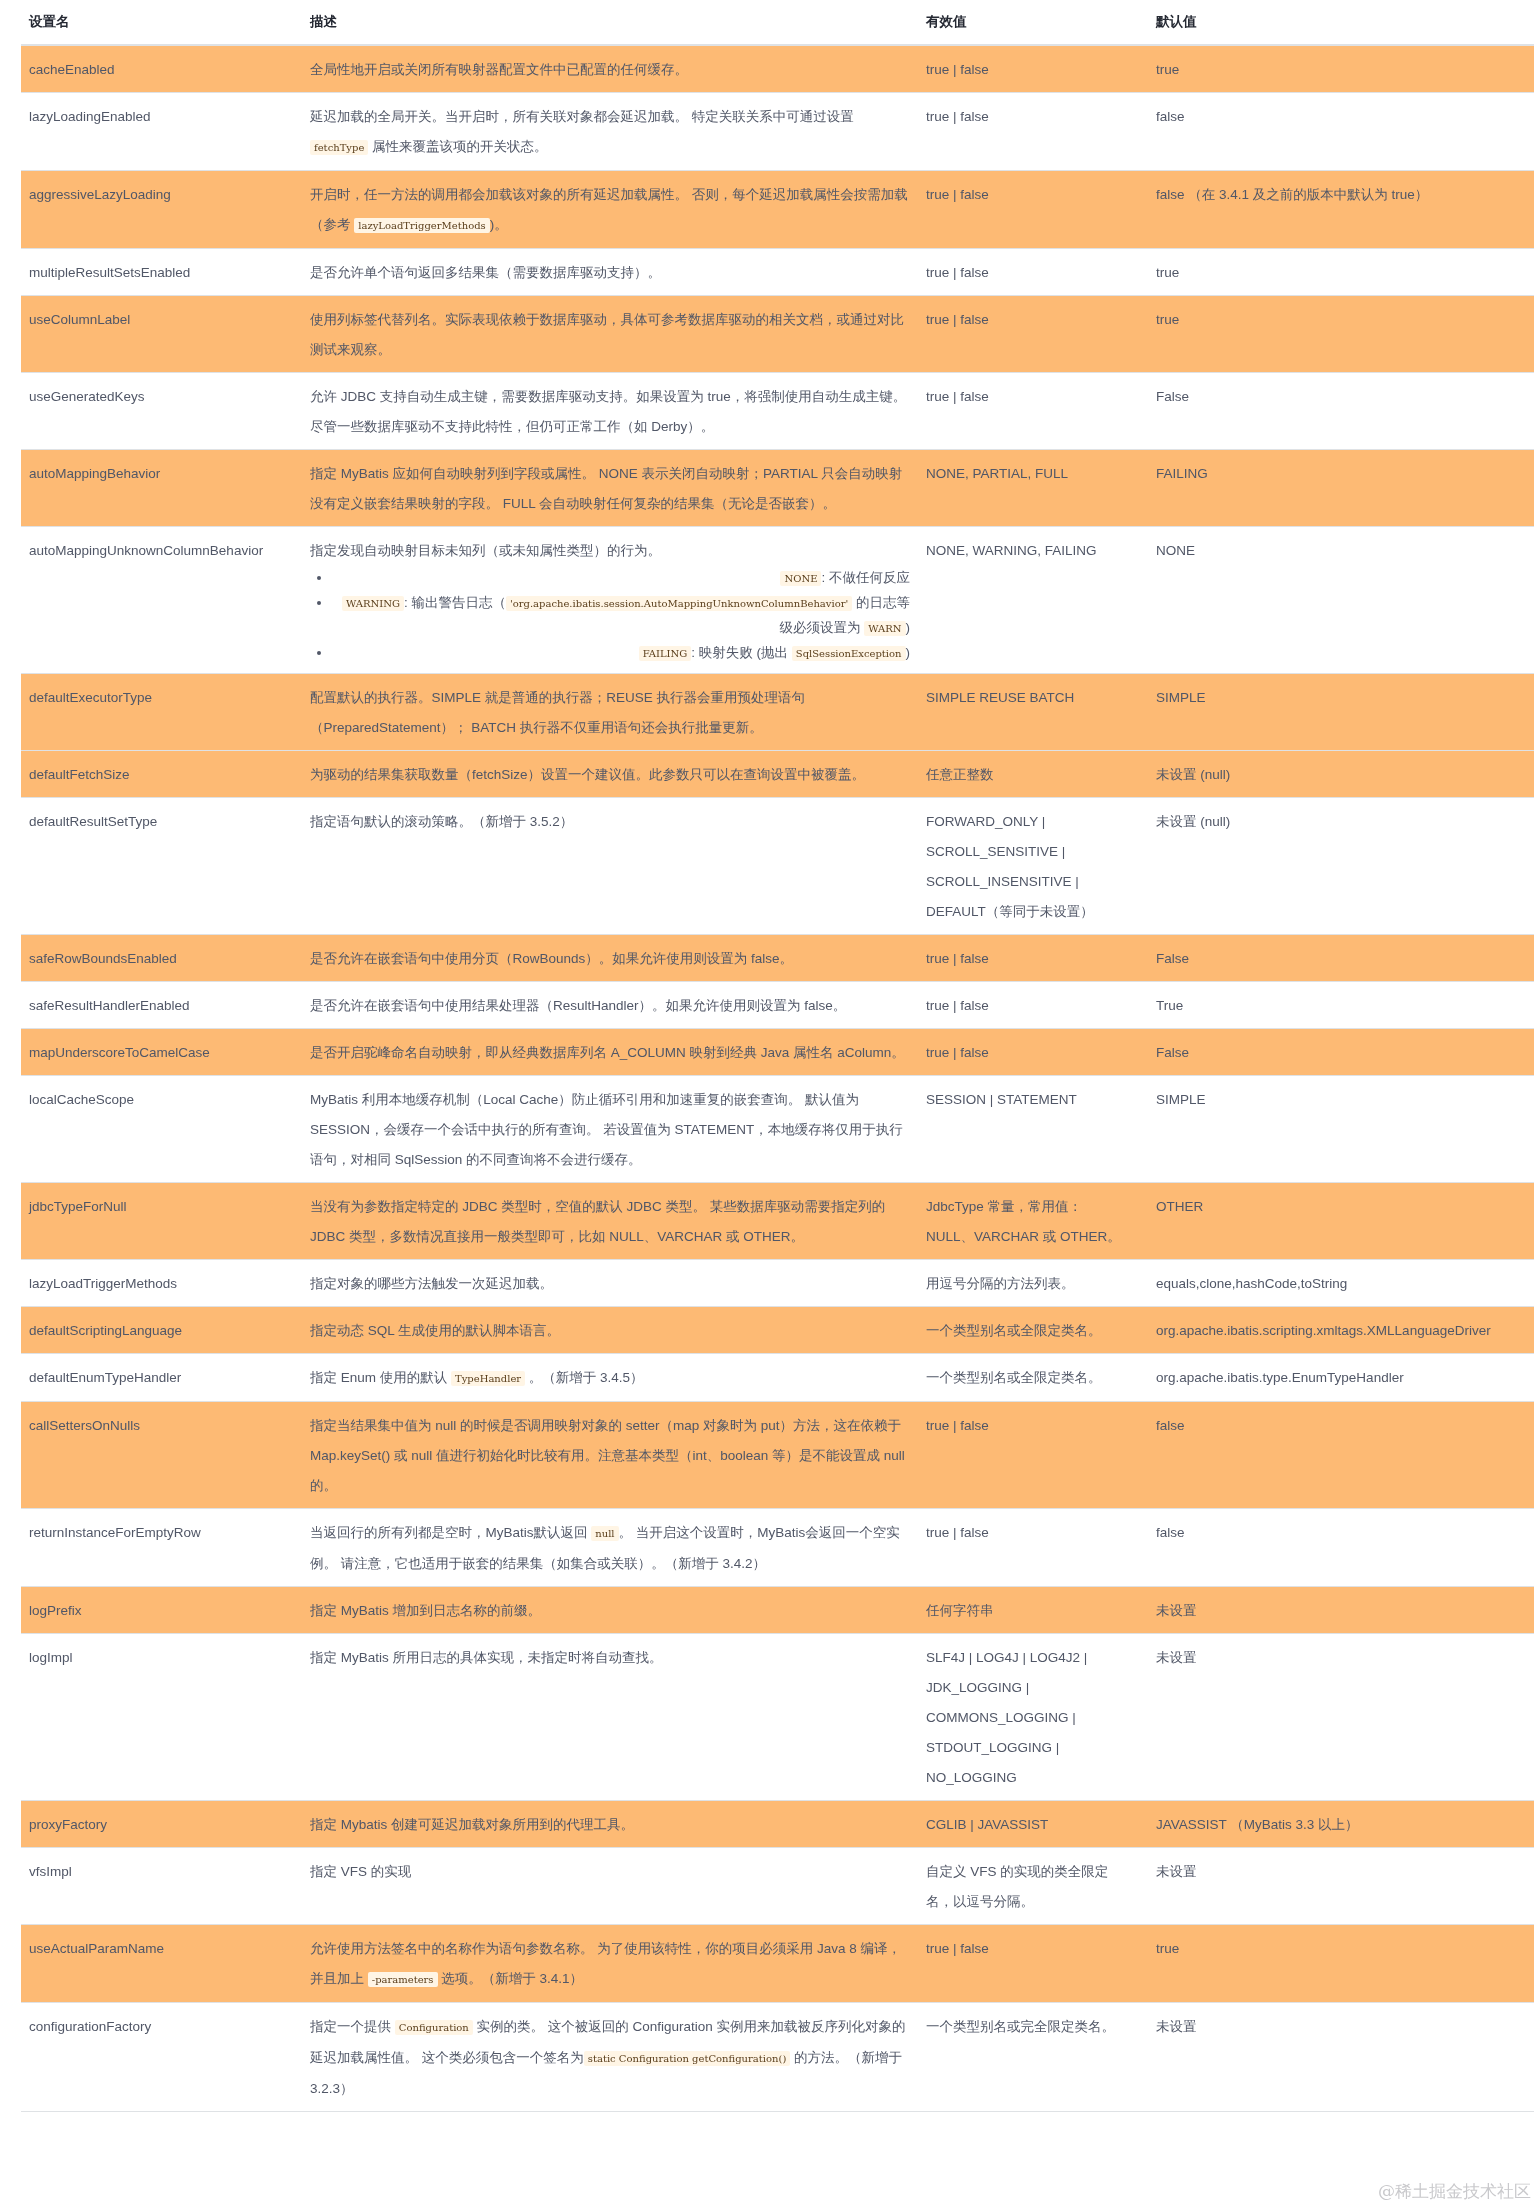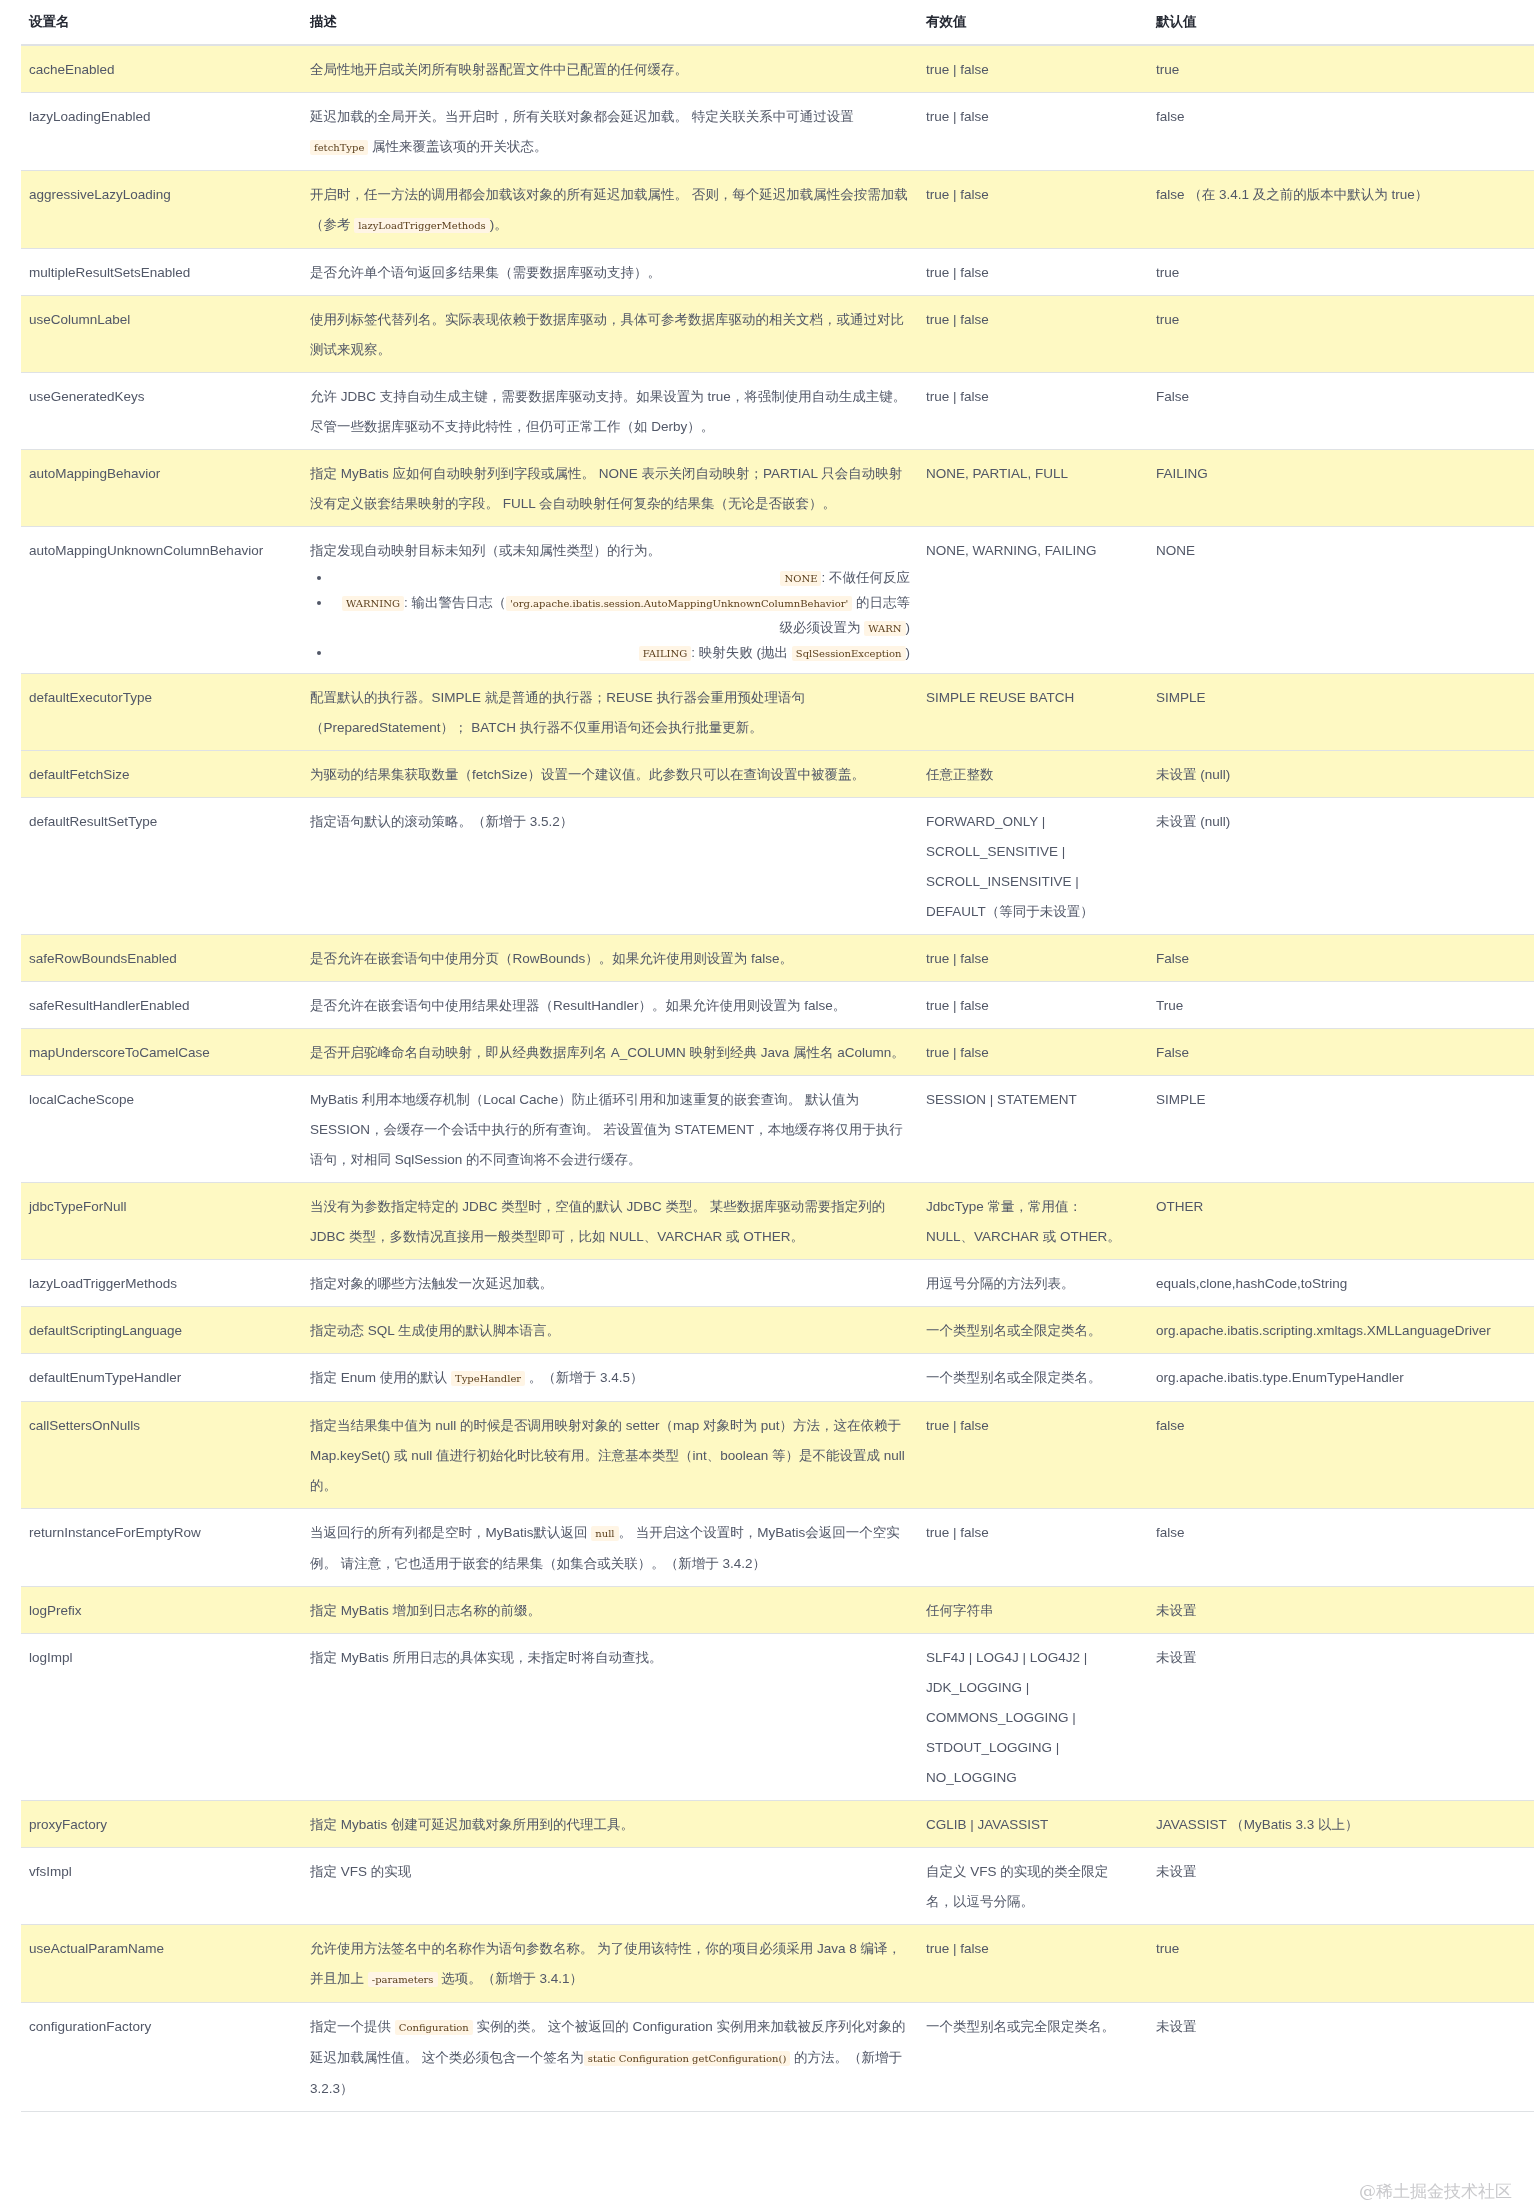--- a/index.html
+++ b/index.html
@@ -3,29 +3,29 @@
 <meta charset="utf-8">
 <style>
   html, body { margin:0; padding:0; background:#ffffff; }
   body { width:1535px; height:2207px; position:relative; overflow:hidden;
          font-family:"Liberation Sans","DejaVu Sans",sans-serif; color:#515767; font-size:13.5px; }
   .tbl { position:absolute; left:21px; top:0; width:1513px; border-collapse:collapse; table-layout:fixed; }
   .tbl col.c1 { width:281px; } .tbl col.c2 { width:616px; } .tbl col.c3 { width:230px; } .tbl col.c4 { width:386px; }
   .tbl th { text-align:left; font-weight:bold; color:#252933; height:44px; padding:0 8px; vertical-align:middle;
             border-bottom:2px solid #dfe2e5; font-size:13.5px; }
   .tbl td { vertical-align:top; padding:9px 8px 7px 8px; line-height:30px; border-bottom:1.5px solid #dfe2e5; }
-  .tbl tr.odd td { background:#fef9c3; }
+  .tbl tr.odd td { background:#fdba74; }
   .tbl td.c-name, .tbl td.c-valid, .tbl td.c-def { white-space:nowrap; }
   .tbl td.c-valid { white-space:normal; }
   code { font-family:"DejaVu Serif","Liberation Serif",serif; font-size:10px; background:#fff5e5; color:#5a3e1b;
          padding:2px 4px; border-radius:2px; }
   ul.opts { margin:0; padding:0 0 0 22px; line-height:24px;text-align:right; }
   ul.opts li { margin:0; }
   .desc-lead { line-height:30px; }
-  .watermark { position:absolute; right:23px; bottom:4px; font-family:"DejaVu Serif","Liberation Serif",serif;
+  .watermark { position:absolute; right:4px; bottom:4px; font-family:"DejaVu Serif","Liberation Serif",serif;
                font-size:17px; color:#c9c9cc; }
   .valid-lines div { line-height:30px; }
 </style>
 </head>
 <body>
 
 <table class="tbl">
   <colgroup>
       <col class="c1">
       <col class="c2">

